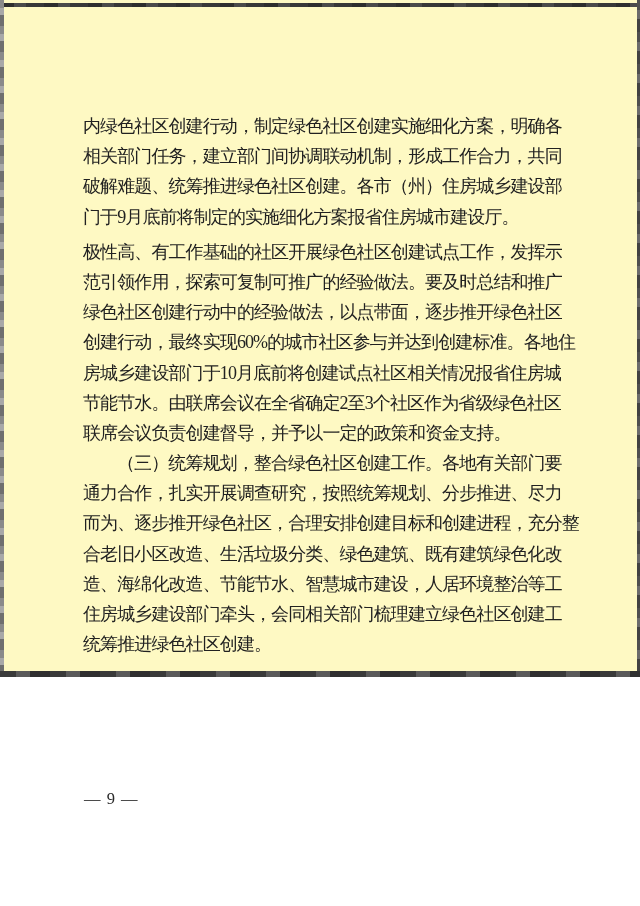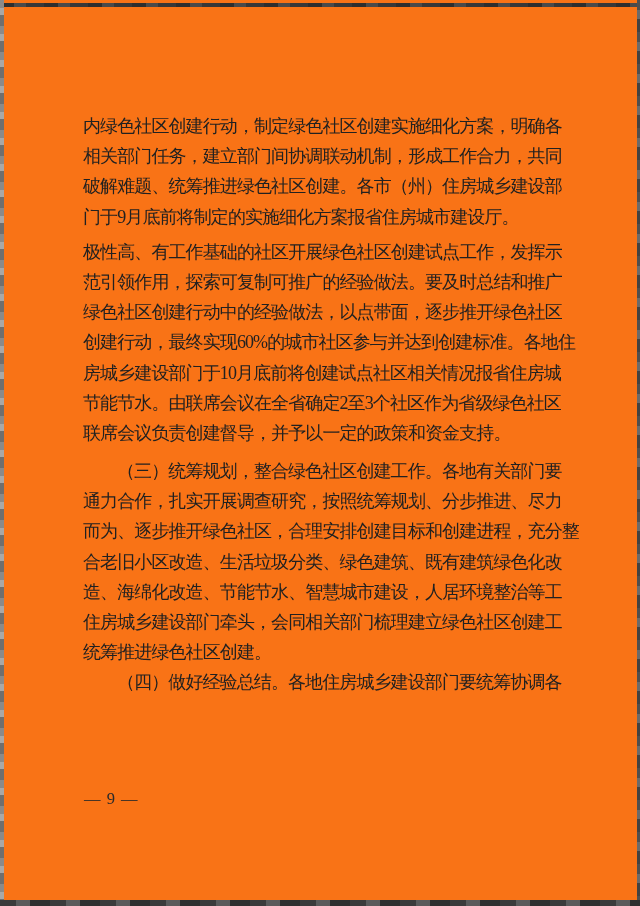--- a/index.html
+++ b/index.html
@@ -7,22 +7,22 @@
     margin: 0;
     padding: 0;
     width: 640px;
     height: 906px;
     overflow: hidden;
     background: #ffffff;
   }
   .page {
     position: relative;
     width: 640px;
-    height: 906px;
-    background: #f97316;
+    height: 677px;
+    background: #fef9c3;
     font-family: "Liberation Serif", "DejaVu Serif", serif;
   }
   
   .edge { position: absolute; }
   .edge-top {
     left: 0; right: 0; top: 3px; height: 4px;
     background: repeating-linear-gradient(90deg, #2e2e2e 0 14px, #4a4a4a 14px 26px, #383838 26px 44px);
   }
   .edge-left {
     left: 0; top: 0; bottom: 0; width: 4px;
@@ -39,21 +39,21 @@
   
   .body-text {
     position: absolute;
     left: 83px;
     top: 111px;
     width: 476px;
     color: #212121;
   }
   .para { margin: 0; padding: 0; }
   .para.para-2 { margin-top: 5px; }
-  .para.para-3 { margin-top: 8px; }
+  .para.para-3 { }
   .line {
     height: 30.2px;
     line-height: 30.2px;
     font-size: 18px;
     letter-spacing: -0.9px;
     white-space: nowrap;
     text-align: justify;
     text-align-last: justify;
     -moz-text-align-last: justify;
   }
@@ -99,19 +99,16 @@
       </div>
       <div class="para para-3">
         <div class="line indent">（三）统筹规划，整合绿色社区创建工作。各地有关部门要</div>
         <div class="line">通力合作，扎实开展调查研究，按照统筹规划、分步推进、尽力</div>
         <div class="line">而为、逐步推开绿色社区，合理安排创建目标和创建进程，充分整</div>
         <div class="line">合老旧小区改造、生活垃圾分类、绿色建筑、既有建筑绿色化改</div>
         <div class="line">造、海绵化改造、节能节水、智慧城市建设，人居环境整治等工</div>
         <div class="line">住房城乡建设部门牵头，会同相关部门梳理建立绿色社区创建工</div>
         <div class="line last">统筹推进绿色社区创建。</div>
       </div>
-      <div class="para para-4">
-        <div class="line indent">（四）做好经验总结。各地住房城乡建设部门要统筹协调各</div>
-      </div>
     </div>
 
   <div class="page-number">— 9 —</div>
 </div>
 
 </body></html>

